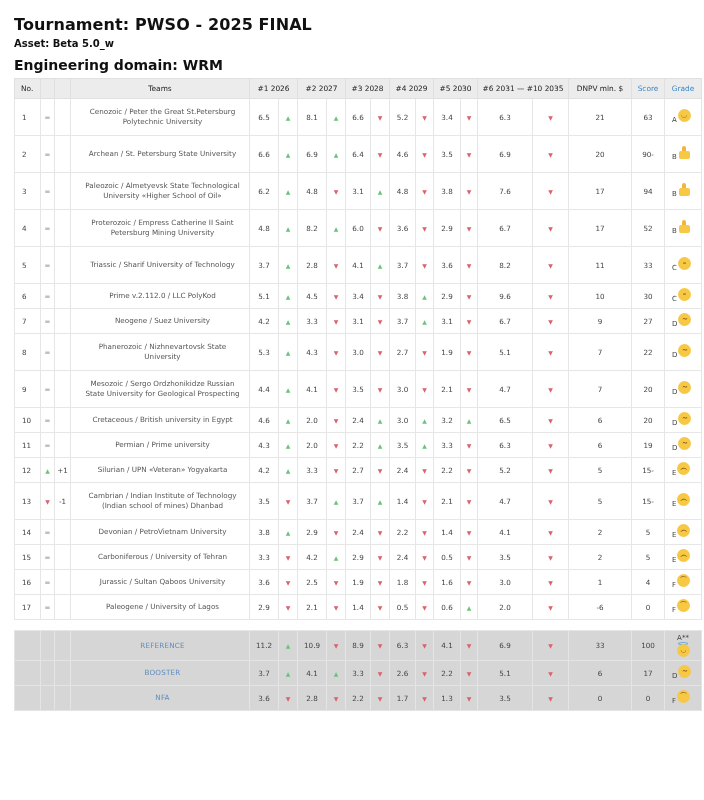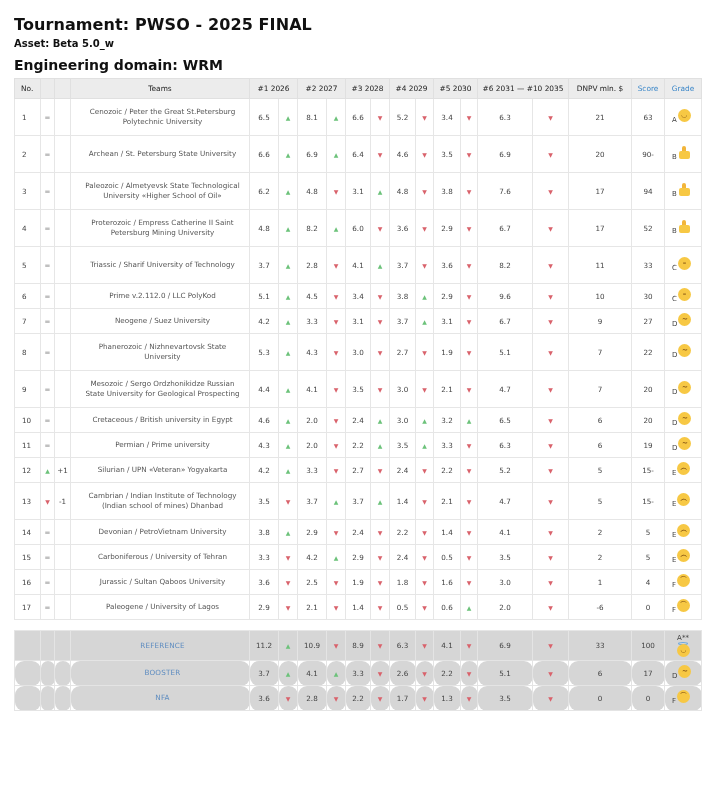--- a/index.html
+++ b/index.html
@@ -12,21 +12,21 @@
   table { border-collapse: collapse; width: 677px; table-layout: fixed; font-size: 7.2px; }
   th { background: #ececec; font-weight: normal; color: #222; height: 20px; font-size: 7.4px; border: 1px solid #e0e0e0; }
   th.blue { color: #3a86c8; }
   td { border: 1px solid #e6e6e6; text-align: center; color: #444; vertical-align: middle; }
   td.team { text-align: center; padding-left: 9px; padding-right: 4px; line-height: 1.35; color: #555; }
   td.no { text-align: left; padding-left: 7px; }
   tr.r1 td { height: 25px; }
   tr.r2 td { height: 37px; }
   tr.gap td { height: 11px; border-left: none; border-right: none; }
   tr.ref td { background: #d6d6d6; border-color: #e4e4e4; height: 30px; }
-  tr.ref2 td { background: #d6d6d6; border-color: #e4e4e4; height: 25px; border-radius: 9px; }
+  tr.ref2 td { background: #d6d6d6; border-color: #e4e4e4; height: 25px; }
   tr.ref td.team, tr.ref2 td.team { color: #5d8cc0; letter-spacing: 0.2px; }
   .up { color: #6cc27a; font-size: 6px; }
   .down { color: #d9626b; font-size: 6px; }
   .eq { color: #888; font-size: 7px; }
   .grade { position: relative; text-align: left; padding-left: 7px; }
   .grade .letter { font-size: 7px; color: #444; position: relative; top: 3px; }
   .emoji { display: inline-block; width: 13px; height: 13px; border-radius: 50%; background: #f7c844; position: relative; top: -2px; margin-left: 1px; vertical-align: middle; font-size: 7px; line-height: 13px; text-align: center; color: #7a4a10; font-weight: bold; }
   .thumb { display: inline-block; width: 12px; height: 13px; position: relative; top: -2px; margin-left: 1px; vertical-align: middle; }
   .thumb .t1 { position: absolute; left: 4px; top: 0; width: 4px; height: 7px; background: #f2b53a; border-radius: 2px 2px 0 0; }
   .thumb .t2 { position: absolute; left: 1px; top: 5px; width: 11px; height: 8px; background: #f7c844; border-radius: 2px; }

